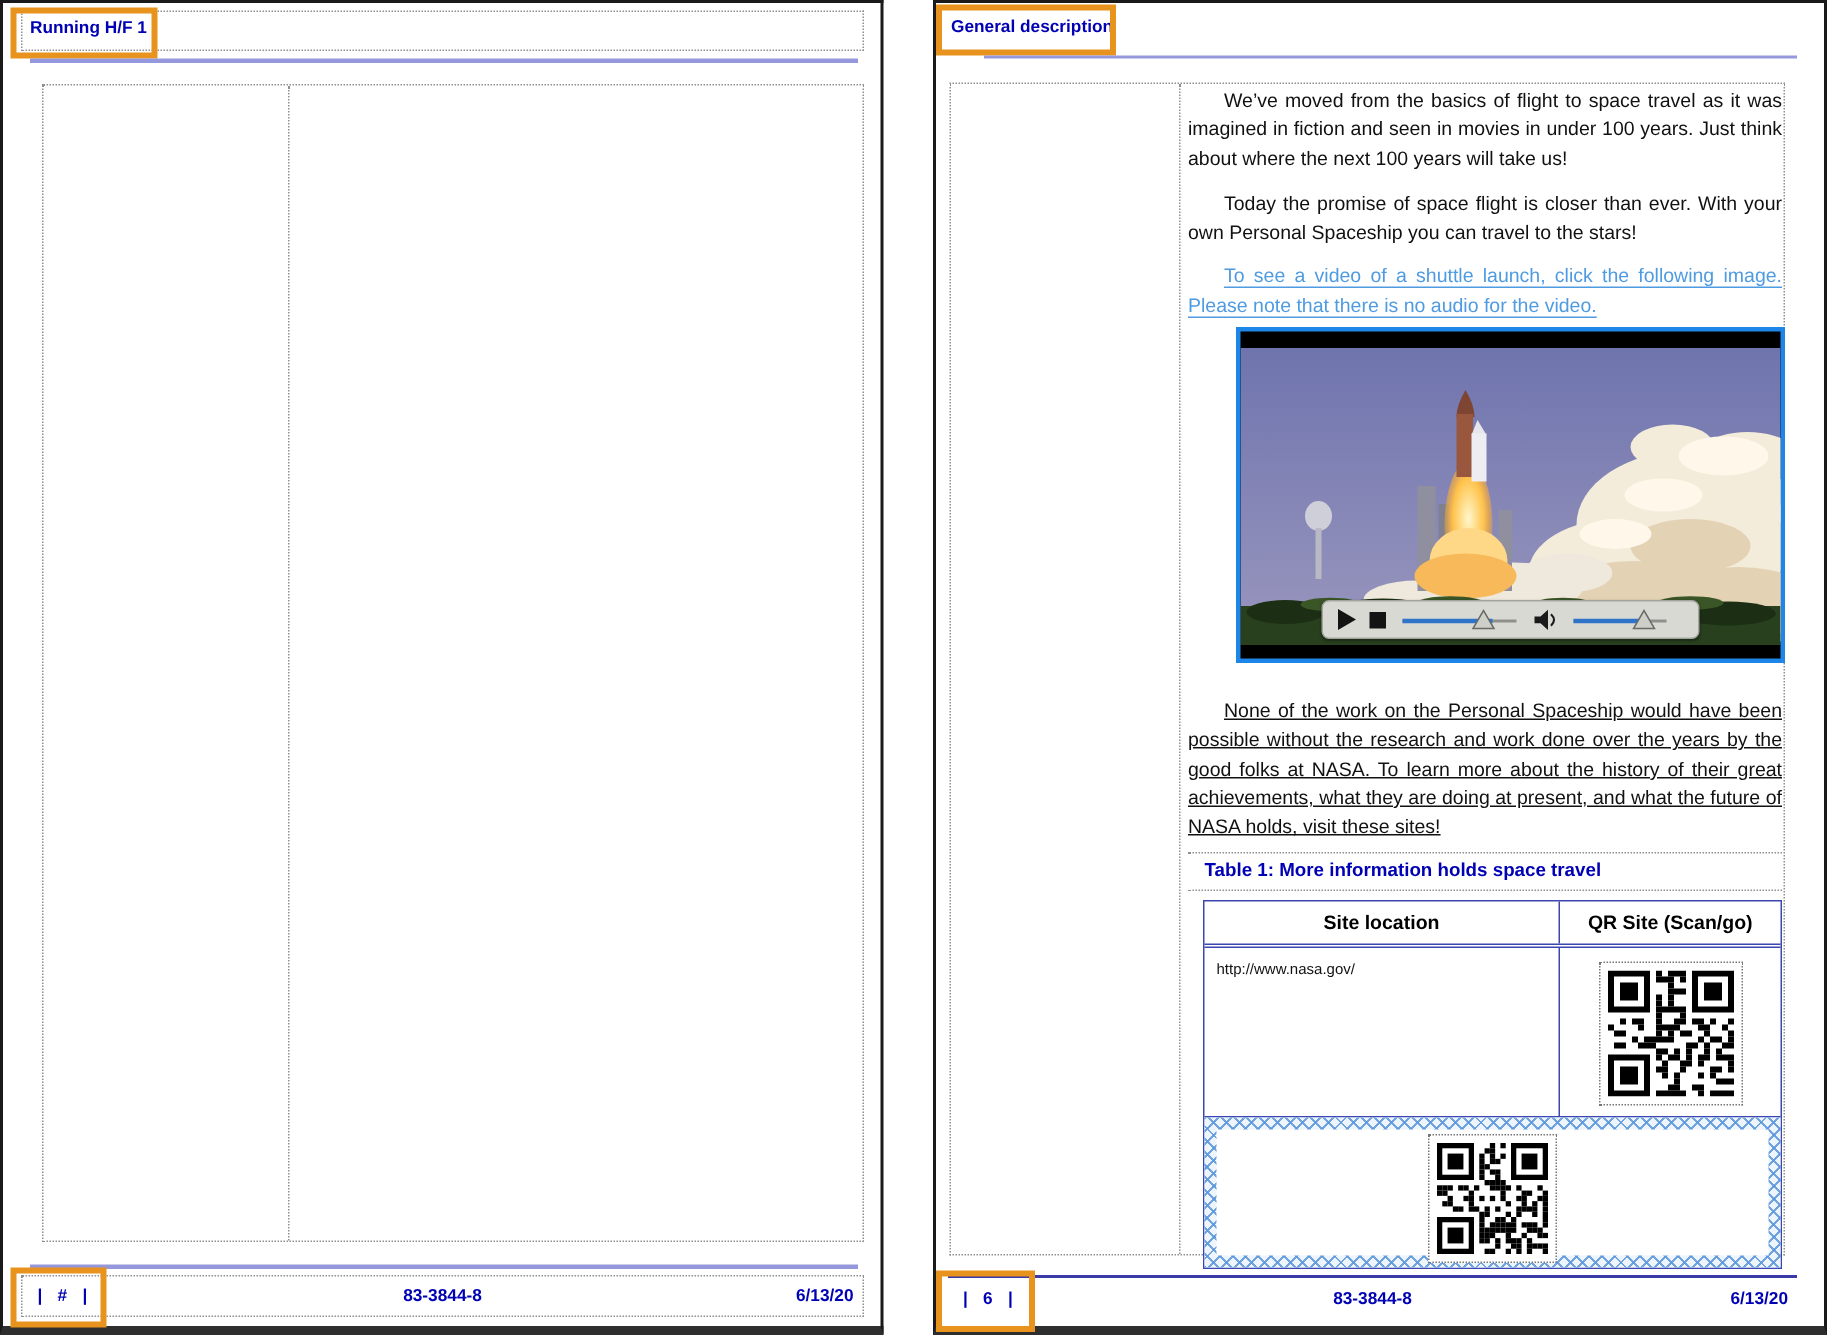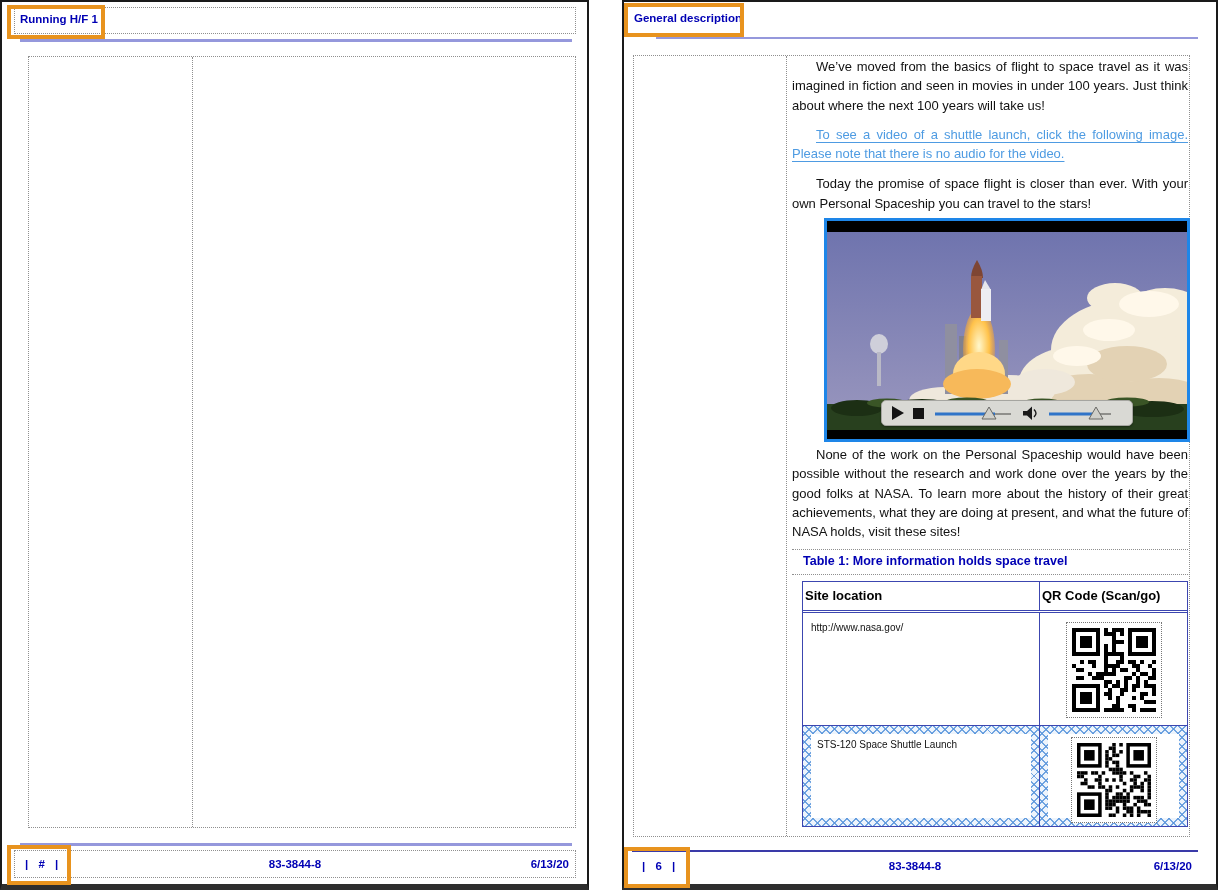--- a/index.html
+++ b/index.html
@@ -39,38 +39,38 @@
   .fframeR{left:8px;top:852px;width:566px;height:24px;display:flex;align-items:center;}
   .oboxRf{left:0px;top:845px;width:58px;height:33px;}
   
   .column{left:168px;top:53px;width:396px;position:absolute;font-size:13px;
           line-height:19.3px;color:#111;}
   .para{margin:0;text-align:justify;text-indent:24px;}
   .p1{margin-top:2px;}
   .p2{margin-top:11px;}
   .linkp{margin-top:10px;color:#4E9BE2;text-decoration:underline;
          text-underline-offset:3px;}
-  .p3{margin-top:3px;}
+  .p3{margin-top:22px;text-decoration:underline;}
   
   .video{margin:5px 0 0 32px;width:366px;height:224px;box-sizing:border-box;
          border:3px solid #1E86E8;background:#000;position:relative;}
   .photo{position:absolute;left:0;top:11px;width:360px;height:198px;}
   .controls{position:absolute;left:50%;transform:translateX(-50%);bottom:13px;
             width:252px;height:26px;background:#D9D9D4;border:1px solid #A5A5A0;
             border-radius:5px;display:flex;align-items:center;gap:9px;
             padding:0 10px;box-sizing:border-box;box-shadow:0 1px 2px rgba(0,0,0,.35);}
   .play{width:0;height:0;border-left:12px solid #141414;border-top:7px solid transparent;
         border-bottom:7px solid transparent;display:inline-block;}
   .stop{width:11px;height:11px;background:#141414;display:inline-block;}
   
   .caption{margin-top:7px;border-top:1px dotted #8f8f8f;border-bottom:1px dotted #8f8f8f;
            padding:2px 0 3px 11px;color:#0000B4;font-weight:bold;font-size:12.5px;}
   .tbl{margin:6px 0 0 10px;width:386px;border:1px solid #3C46B0;box-sizing:border-box;}
   .trh{display:flex;border-bottom:3px double #3C46B0;}
-  .th{font-weight:bold;font-size:13px;color:#000;text-align:left;
+  .th{font-weight:bold;font-size:13px;color:#000;text-align:center;
       padding:4px 2px 5px 2px;box-sizing:border-box;}
   .c1{width:237px;border-right:1px solid #3C46B0;box-sizing:border-box;}
   .c2{flex:1;}
   .tr{display:flex;}
   .tr1{height:112px;border-bottom:1px solid #3C46B0;}
   .tr2{height:100px;}
   .td{position:relative;box-sizing:border-box;font-size:10px;color:#111;}
   .td-text{padding:5px 8px;}
   .qrwrap{display:flex;justify-content:center;padding-top:9px;}
   .qrframe{border:1px dotted #777;background:#fff;padding:5px;line-height:0;}
@@ -110,22 +110,22 @@
   <div class="abs hdrLabel htextR">General description</div>
   <div class="abs obox oboxRh"></div>
   <div class="abs rule hruleR"></div>
 
   <div class="abs dotted mframeR">
     <div class="mdivR"></div>
   </div>
 
   <div class="column">
     <p class="para p1">We’ve moved from the basics of flight to space travel as it was imagined in fiction and seen in movies in under 100 years. Just think about where the next 100 years will take us!</p>
+    <p class="para p2">Today the promise of space flight is closer than ever. With your own Personal Spaceship you can travel to the stars!</p>
     <p class="para linkp">To see a video of a shuttle launch, click the following image. Please note that there is no audio for the video.</p>
-    <p class="para p2">Today the promise of space flight is closer than ever. With your own Personal Spaceship you can travel to the stars!</p>
 
     <div class="video">
       <svg class="photo" viewBox="0 0 360 198" preserveAspectRatio="none">
         <defs>
           <linearGradient id="sky" x1="0" y1="0" x2="0" y2="1">
             <stop offset="0" stop-color="#6F74AE"></stop>
               <stop offset="1" stop-color="#9A97BE"></stop>
           </linearGradient>
           <radialGradient id="flame" cx="0.5" cy="0.45" r="0.65">
             <stop offset="0" stop-color="#FFF7CC"></stop>
@@ -203,21 +203,21 @@
       </div>
     </div>
 
     <p class="para p3">None of the work on the Personal Spaceship would have been possible without the research and work done over the years by the good folks at NASA. To learn more about the history of their great achievements, what they are doing at present, and what the future of NASA holds, visit these sites!</p>
 
     <div class="caption">Table 1: More information holds space travel</div>
 
     <div class="tbl">
       <div class="trh">
         <div class="th c1">Site location</div>
-        <div class="th c2">QR Code (Scan/go)</div>
+        <div class="th c2">QR Site (Scan/go)</div>
       </div>
       <div class="tr tr1">
         <div class="td c1 td-text">http://www.nasa.gov/</div>
         <div class="td c2">
           <div class="qrwrap">
               <span class="qrframe">
             <span><svg width="84" height="84" viewBox="0 0 84 84" fill="#000">
                     <rect x="32" y="0" width="4" height="4"></rect>
                     <rect x="40" y="0" width="4" height="4"></rect>
                     <rect x="44" y="0" width="4" height="4"></rect>
@@ -344,25 +344,20 @@
                     <rect x="64" y="8" width="12" height="12"></rect>
                     <rect x="0" y="56" width="28" height="28"></rect>
                     <rect x="4" y="60" width="20" height="20" fill="#fff"></rect>
                     <rect x="8" y="64" width="12" height="12"></rect>
                   </svg></span>
           </span>
             </div>
         </div>
       </div>
       <div class="tr tr2">
-        <div class="td c1 hatch">
-          <div class="inner">
-              <div class="td-text">STS-120 Space Shuttle Launch</div>
-            </div>
-        </div>
         <div class="td c2 hatch">
           <div class="inner">
               <div class="qrwrap">
                 <span class="qrframe">
             <span><svg width="74" height="74" viewBox="0 0 74 74" fill="#000">
                       <rect x="35.23809523809524" y="0" width="3.5238095238095237" height="3.5238095238095237"></rect>
                       <rect x="42.285714285714285" y="0" width="3.5238095238095237" height="3.5238095238095237"></rect>
                       <rect x="31.714285714285715" y="3.5238095238095237" width="3.5238095238095237" height="3.5238095238095237"></rect>
                       <rect x="35.23809523809524" y="3.5238095238095237" width="3.5238095238095237" height="3.5238095238095237"></rect>
                       <rect x="28.19047619047619" y="7.0476190476190474" width="3.5238095238095237" height="3.5238095238095237"></rect>

